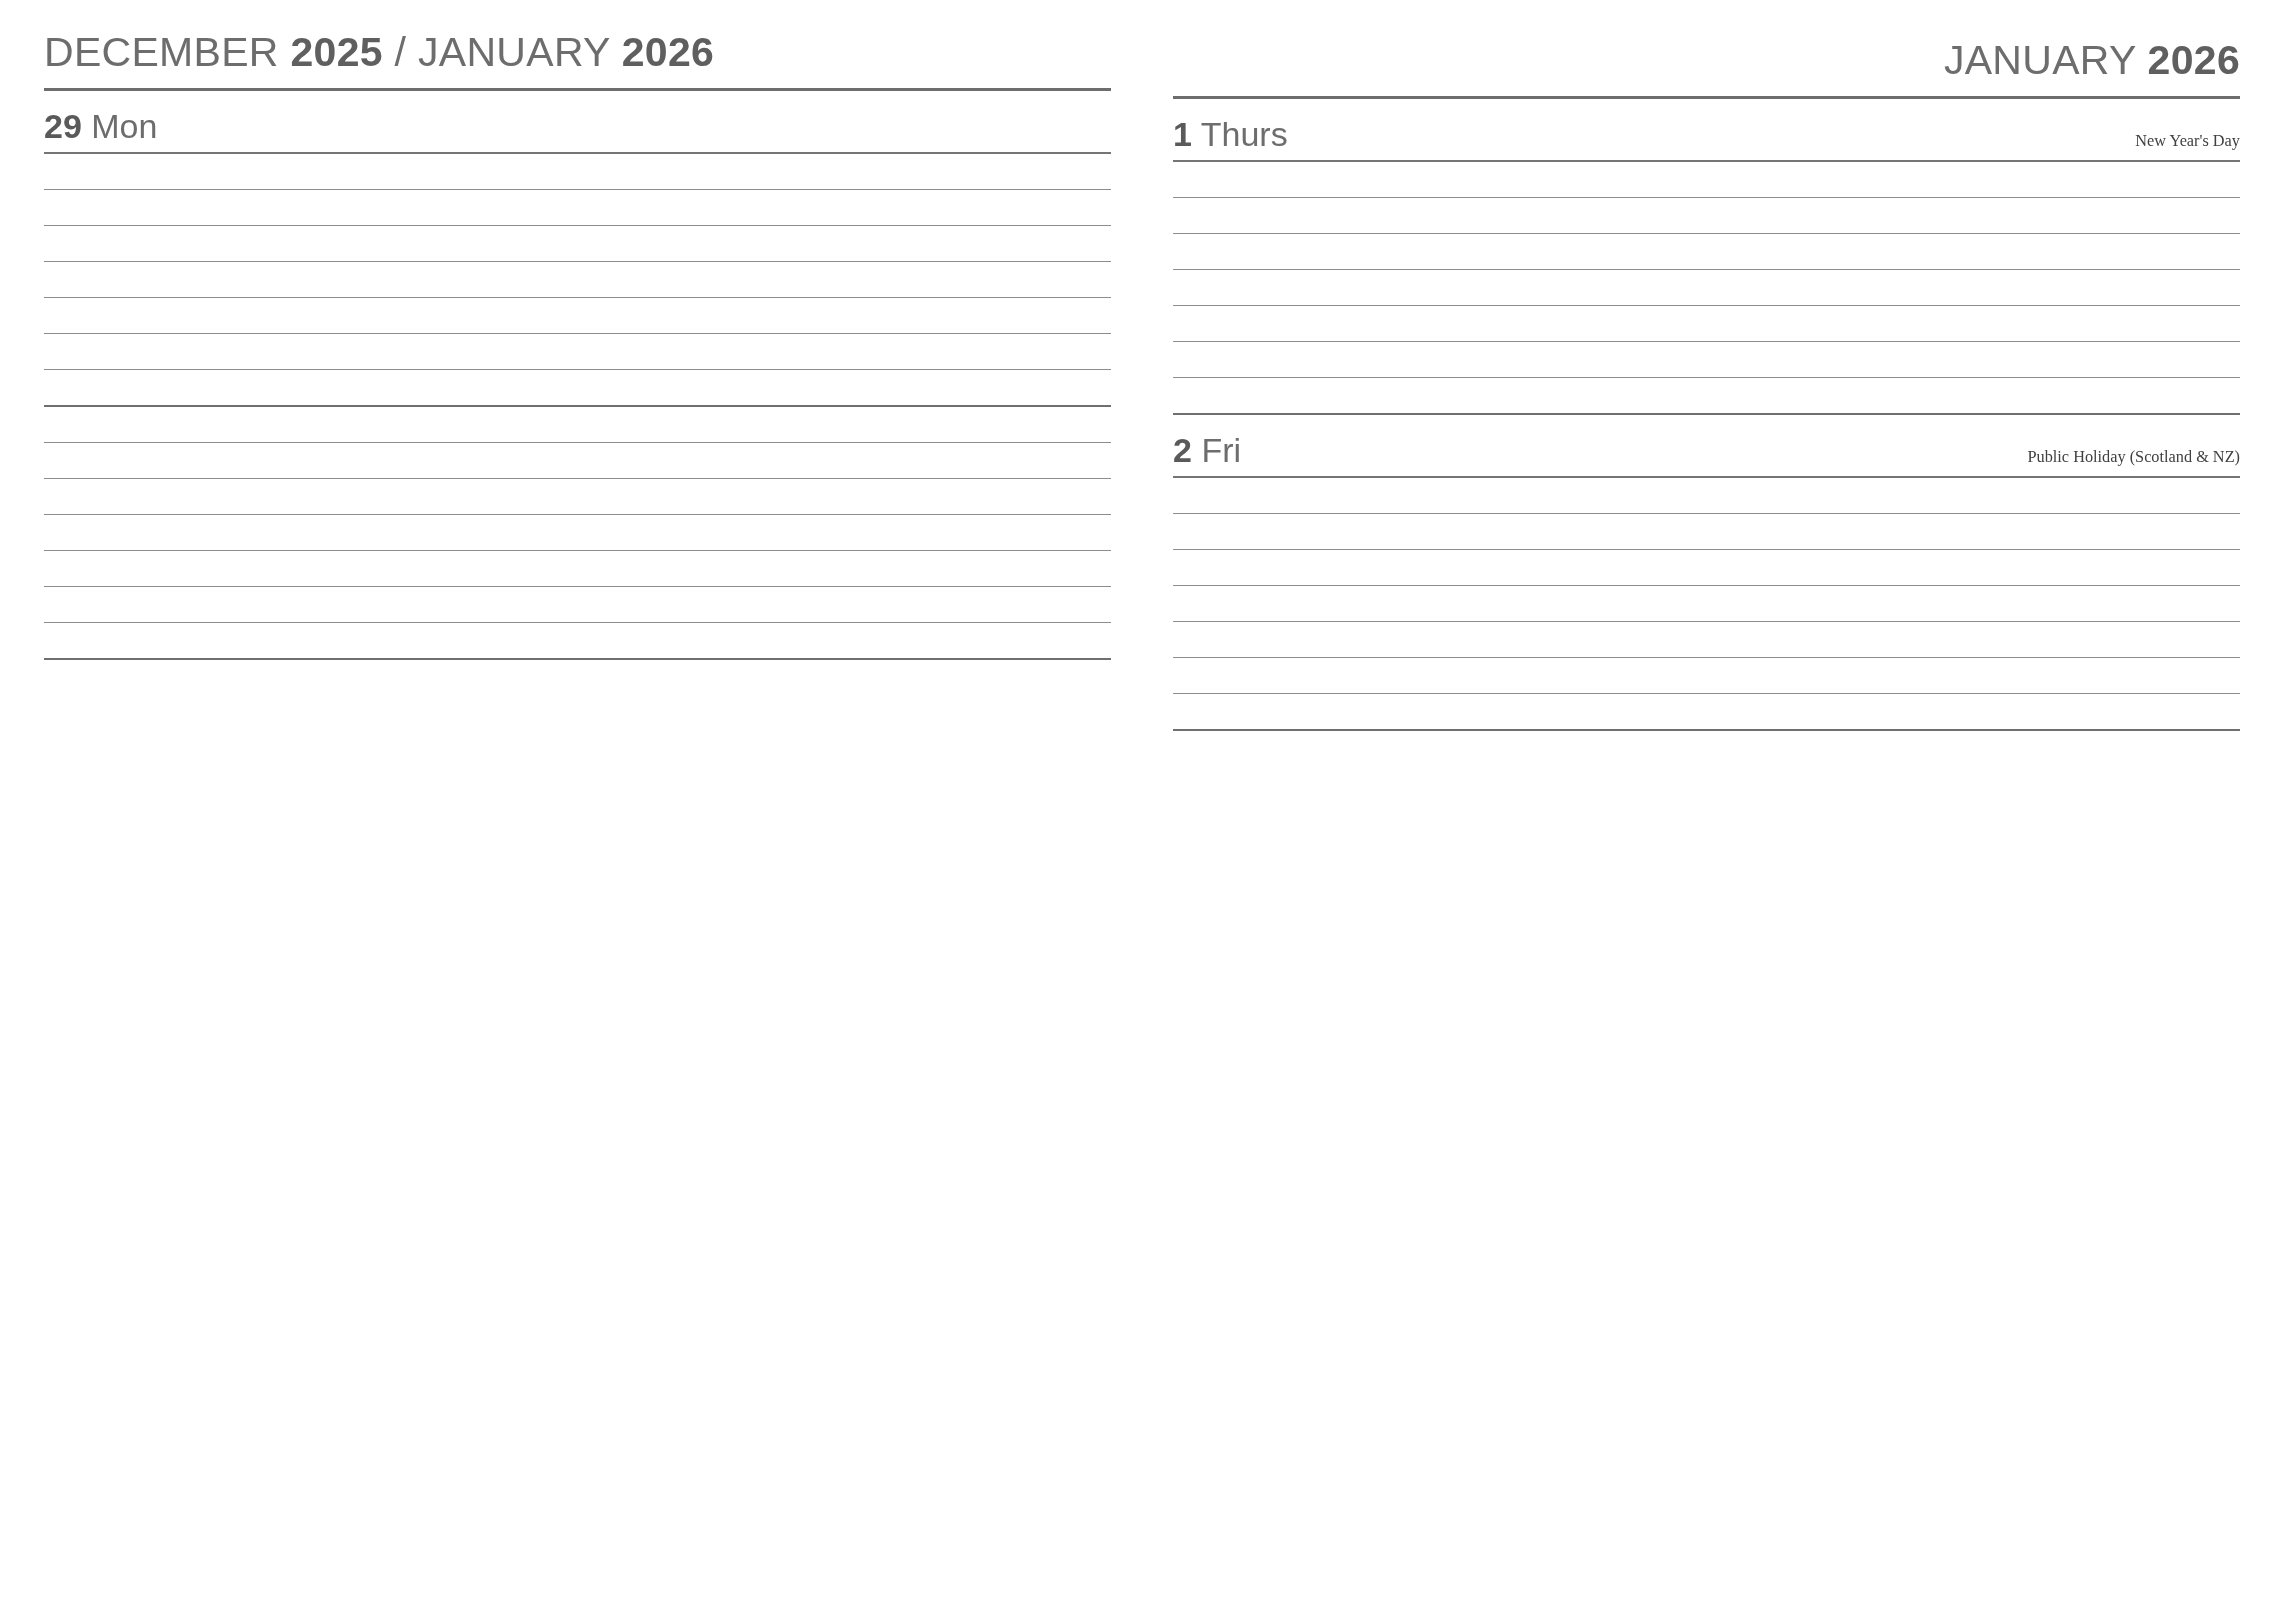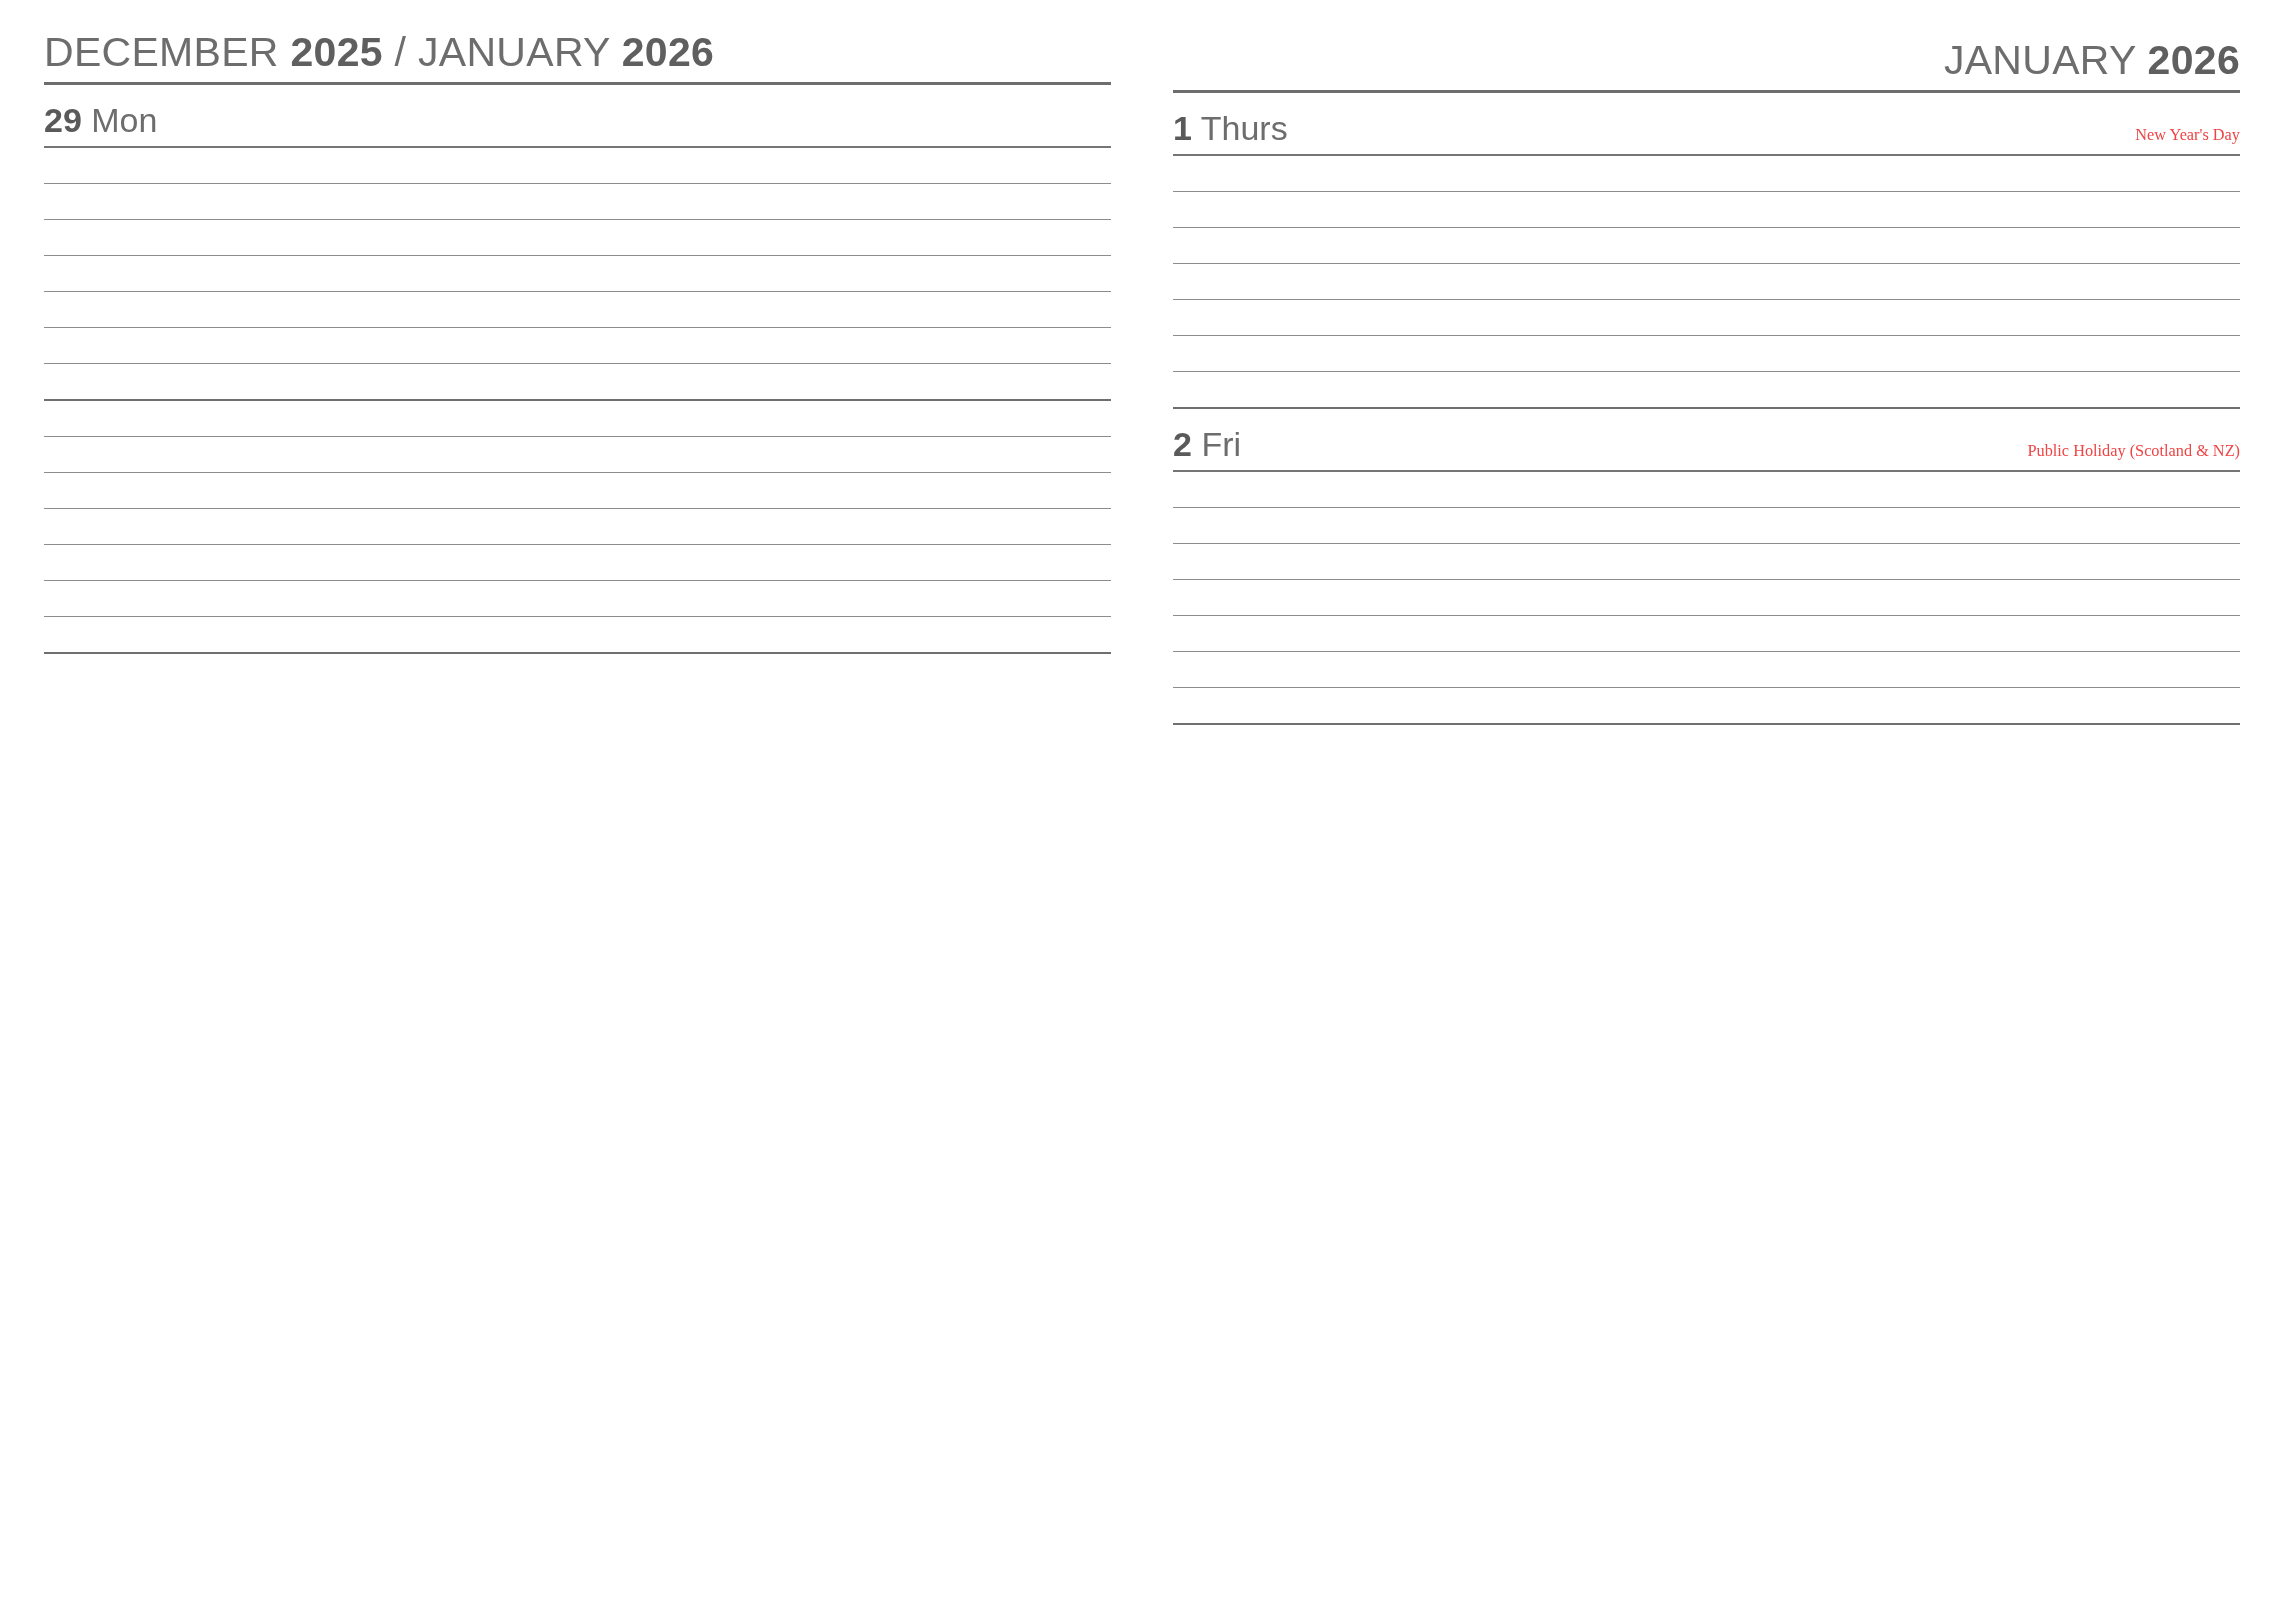--- a/index.html
+++ b/index.html
@@ -33,21 +33,21 @@
     padding: 29px 44px 0 31px;
     margin-top: 8px;
   }
 
   
   .page-header {
     font-size: 41px;
     letter-spacing: 0.3px;
     font-weight: 400;
     color: #6d6d6d;
-    padding-bottom: 6px;
+    padding-bottom: 12px;
     border-bottom: 3.3px solid #6d6d6d;
     white-space: nowrap;
   }
   .page-header.right {
     text-align: right;
   }
   .page-header b {
     font-weight: 700;
     color: #5f5f5f;
   }
@@ -70,21 +70,21 @@
     font-weight: 400;
     white-space: nowrap;
   }
   .day-title b {
     font-weight: 700;
     color: #5a5a5a;
   }
   .day-note {
     font-family: "Liberation Serif", serif;
     font-size: 16.3px;
-    color: #ef4444;
+    color: #404040;
     white-space: nowrap;
     padding-bottom: 2.6px;
   }
   .lines {
     margin-top: 0;
   }
   .line {
     height: 35px;
     border-bottom: 1.3px solid #8d8d8d;
   }

